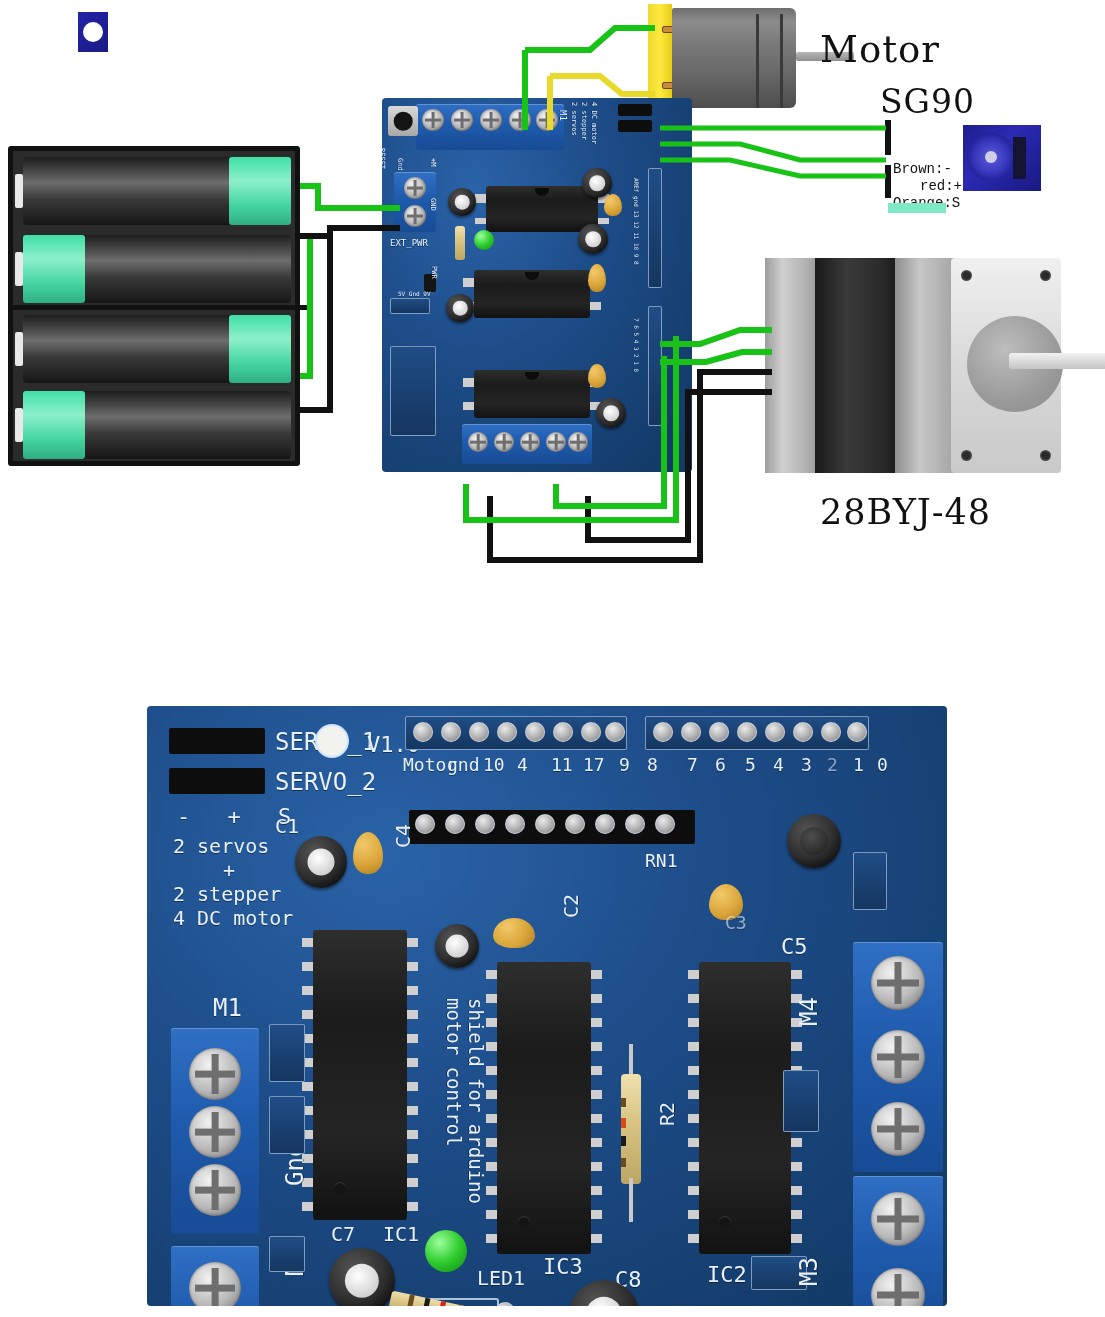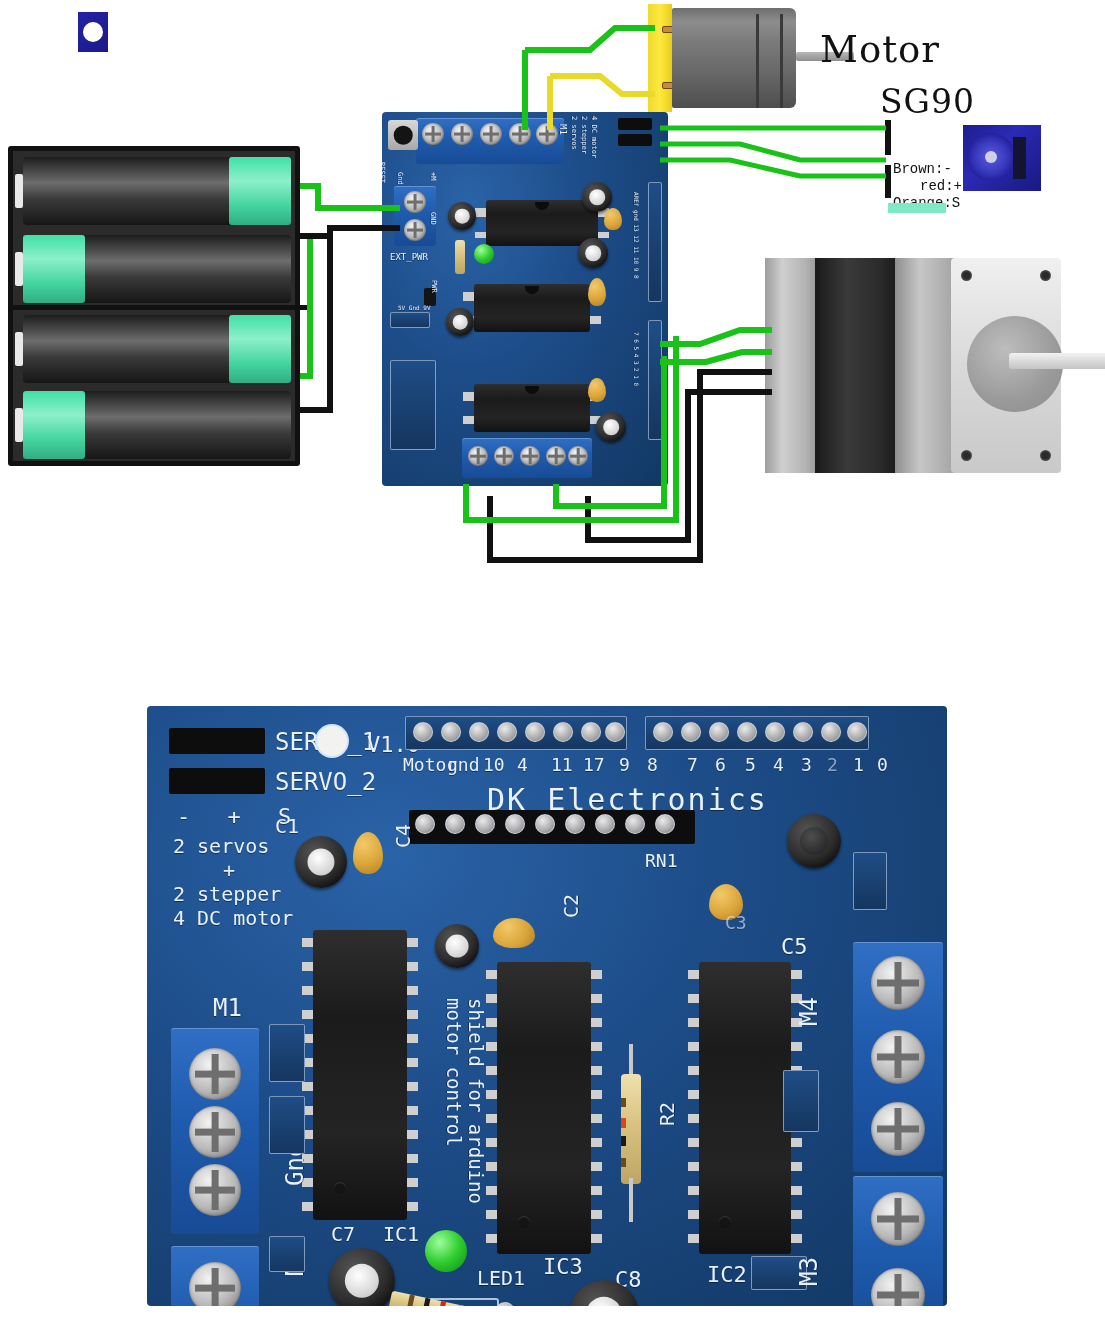--- a/index.html
+++ b/index.html
@@ -141,21 +141,21 @@
               background:linear-gradient(180deg,#efe0ad,#d8c382 45%,#bda663); }
   .resistor i { position:absolute; top:0; bottom:0; width:5px; }
   .reslead { position:absolute; height:3px; background:#c9c9c9; top:5px; }
   .jumper { position:absolute; background:#141414; border-radius:2px; }
   .tact { position:absolute; background:linear-gradient(180deg,#d8d8d8,#a8a8a8);
           border-radius:3px; }
   .tact .btn { position:absolute; left:50%; top:50%; transform:translate(-50%,-50%);
           width:62%; height:62%; border-radius:50%; background:#141414; }
 
   
-  #board-top { left:382px; top:112px; width:286px; height:374px; }
+  #board-top { left:382px; top:98px; width:310px; height:374px; }
 
   
   #board-bottom { left:147px; top:706px; width:800px; height:600px; }
 </style>
 </head>
 <body>
 
 <div class="stage">
 
   <div id="top-diagram">
@@ -212,20 +212,21 @@
       <div class="st-blk st-gray2"></div>
       <div class="st-blk st-face">
         <div class="st-hole" style="left:10px;top:12px;"></div>
         <div class="st-hole" style="right:10px;top:12px;"></div>
         <div class="st-hole" style="left:10px;bottom:12px;"></div>
         <div class="st-hole" style="right:10px;bottom:12px;"></div>
         <div class="st-boss"></div>
         <div class="st-shaft"></div>
       </div>
     </div>
+    <div class="lbl" id="label-28byj">28BYJ-48</div>
 
     <div class="pcb" id="board-top">
 
       <div class="screwterm" style="left:34px;top:6px;width:148px;height:46px;">
         <div class="screw" style="left:6px;top:5px;width:22px;height:22px;"></div>
         <div class="screw" style="left:35px;top:5px;width:22px;height:22px;"></div>
         <div class="screw" style="left:64px;top:5px;width:22px;height:22px;"></div>
         <div class="screw" style="left:93px;top:5px;width:22px;height:22px;"></div>
         <div class="screw" style="left:120px;top:5px;width:22px;height:22px;"></div>
       </div>
@@ -364,21 +365,20 @@
     <div class="silk" style="left:500px;top:48px;font-size:18px;">8</div>
     <div class="silk" style="left:540px;top:48px;font-size:18px;">7</div>
     <div class="silk" style="left:568px;top:48px;font-size:18px;">6</div>
     <div class="silk" style="left:598px;top:48px;font-size:18px;">5</div>
     <div class="silk" style="left:626px;top:48px;font-size:18px;">4</div>
     <div class="silk" style="left:654px;top:48px;font-size:18px;">3</div>
     <div class="silk" style="left:680px;top:48px;font-size:18px;opacity:.55;">2</div>
     <div class="silk" style="left:706px;top:48px;font-size:18px;">1</div>
     <div class="silk" style="left:730px;top:48px;font-size:18px;">0</div>
 
-    <div class="silk" style="left:340px;top:76px;font-size:30px;letter-spacing:2px;">DK Electronics</div>
 
     <div class="hdr" style="left:262px;top:104px;width:286px;height:34px;"></div>
     <div class="padsm" style="left:268px;top:108px;width:20px;height:20px;"></div>
     <div class="padsm" style="left:298px;top:108px;width:20px;height:20px;"></div>
     <div class="padsm" style="left:328px;top:108px;width:20px;height:20px;"></div>
     <div class="padsm" style="left:358px;top:108px;width:20px;height:20px;"></div>
     <div class="padsm" style="left:388px;top:108px;width:20px;height:20px;"></div>
     <div class="padsm" style="left:418px;top:108px;width:20px;height:20px;"></div>
     <div class="padsm" style="left:448px;top:108px;width:20px;height:20px;"></div>
     <div class="padsm" style="left:478px;top:108px;width:20px;height:20px;"></div>

